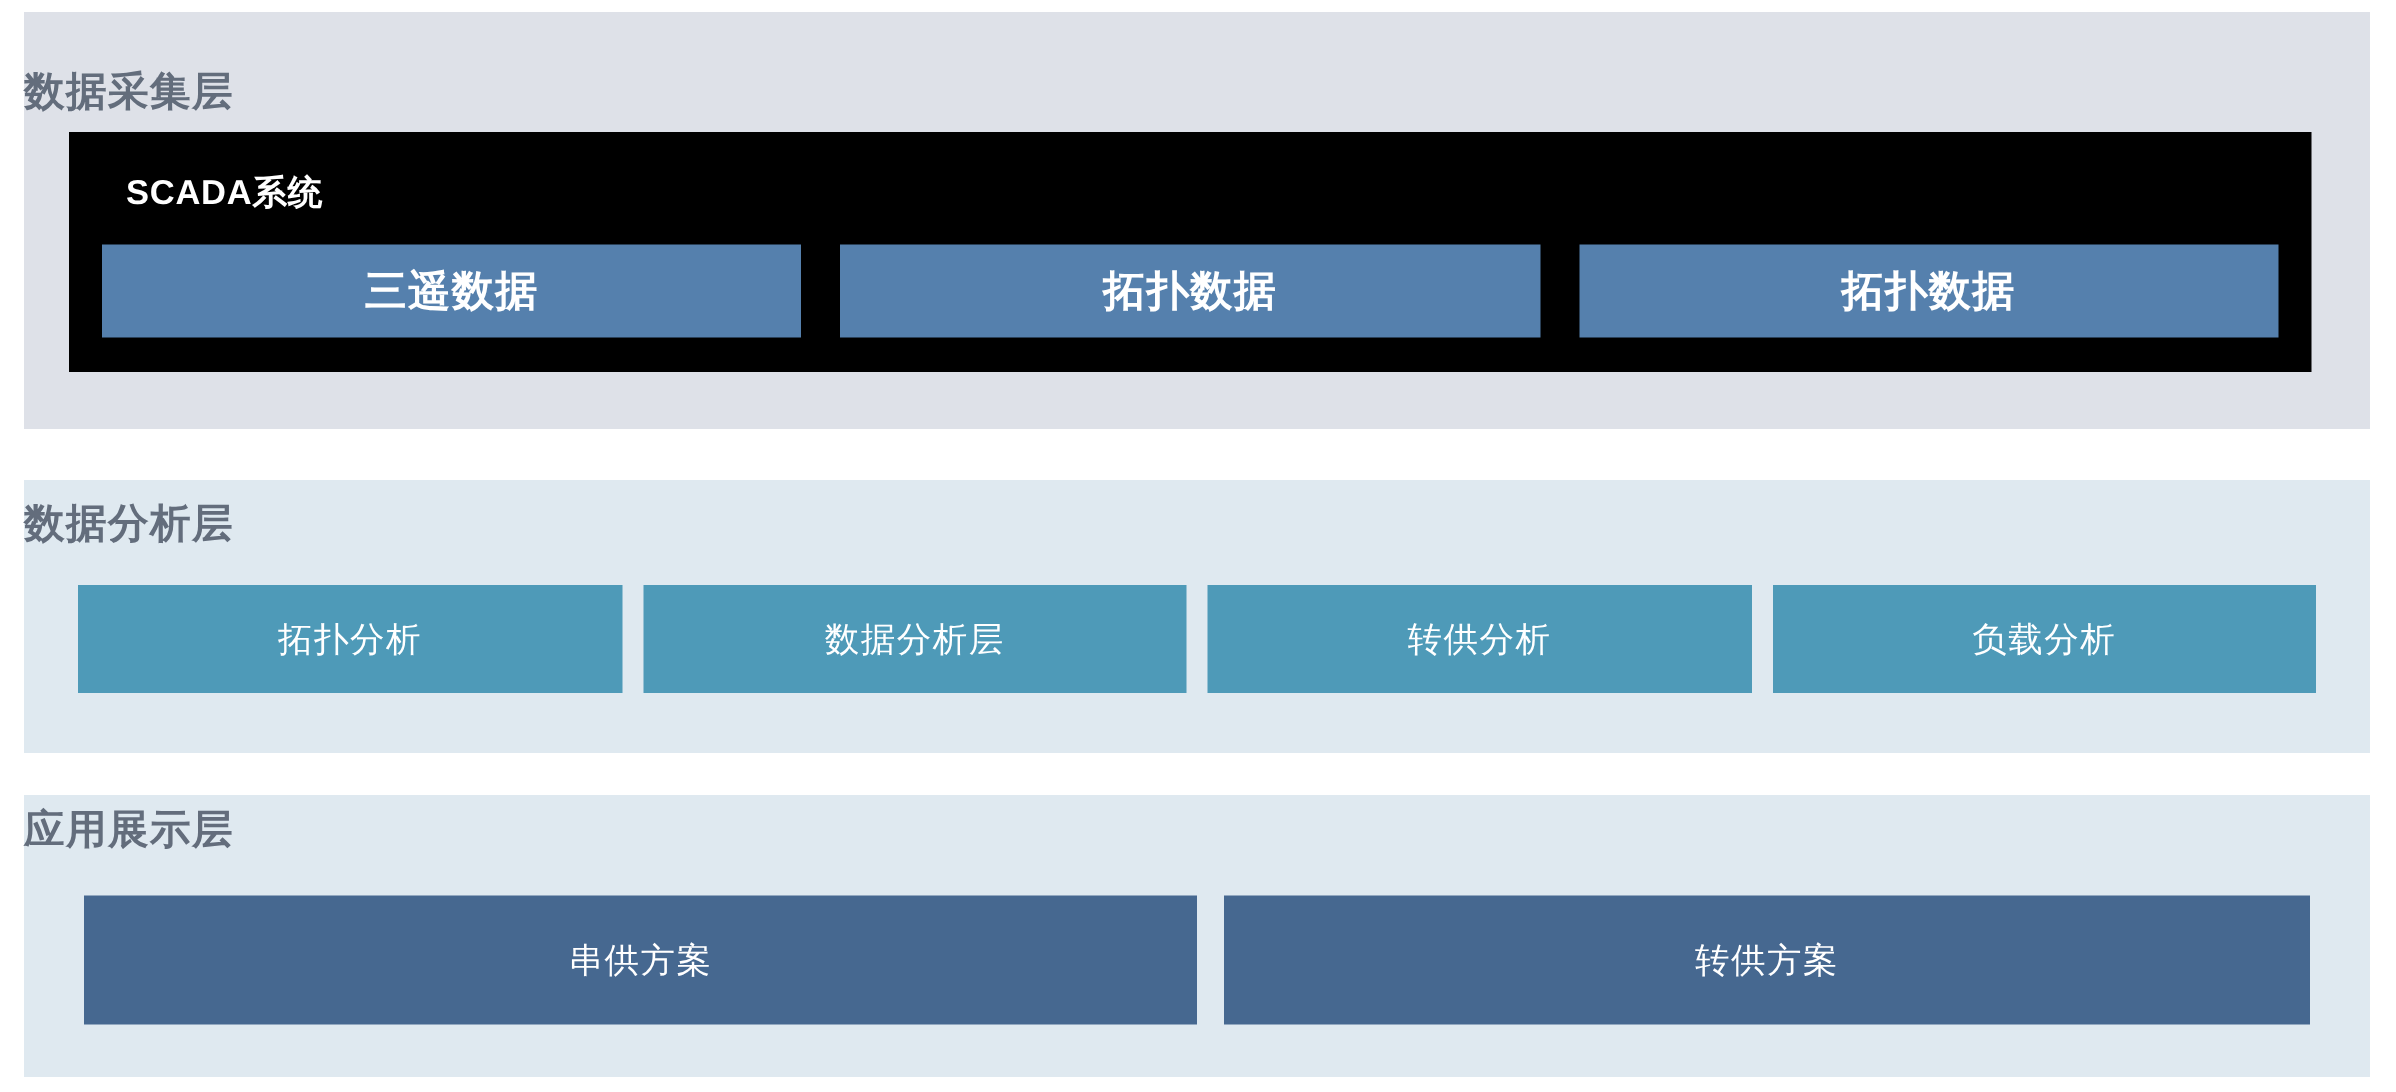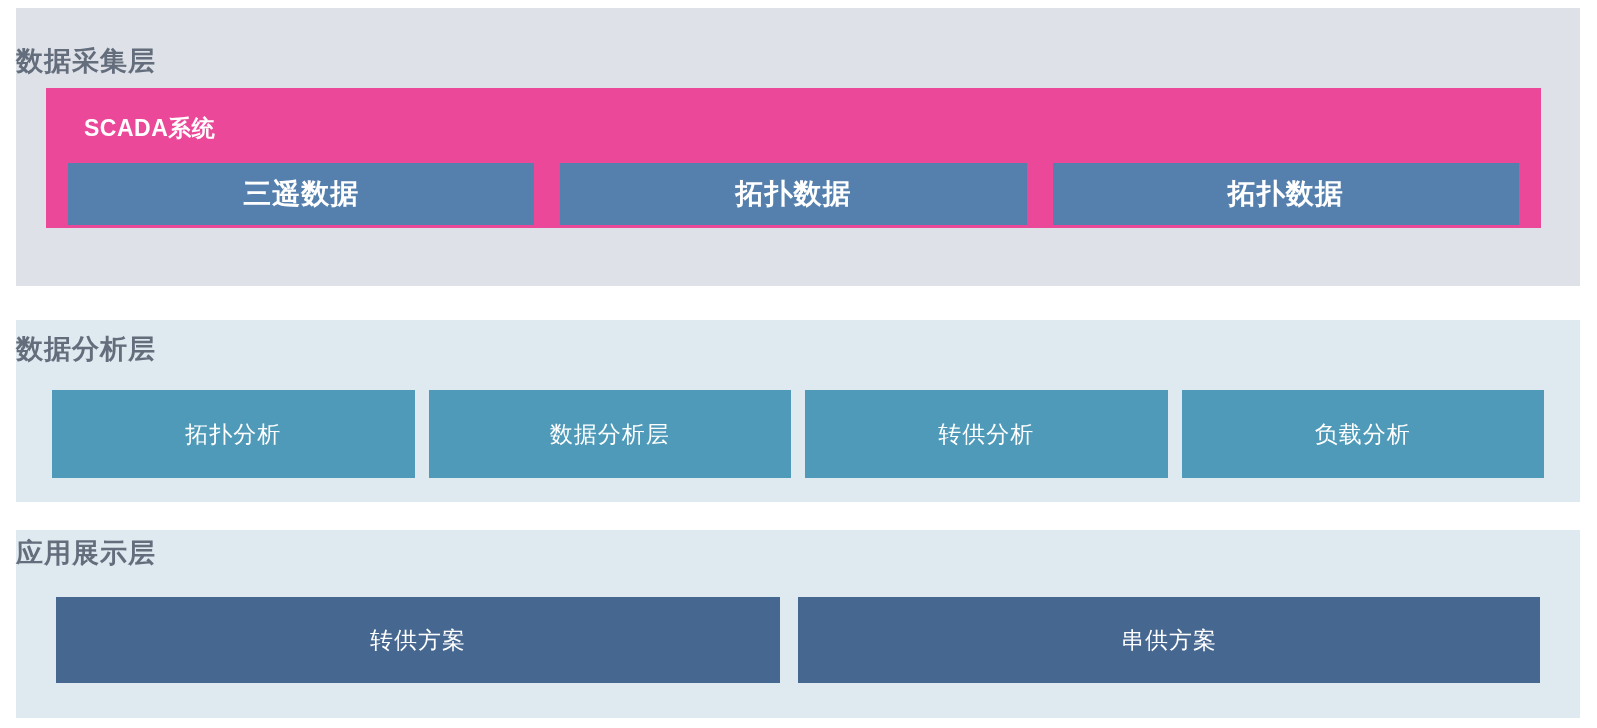--- a/index.html
+++ b/index.html
@@ -49,22 +49,22 @@
     font-size: 27px;
     padding-top: 40px;
     color: #636d7c;
   }
 
   .scada-box {
     position: absolute;
     left: 30px;
     top: 80px;
     width: 1495px;
-    height: 140px;
-    background: #ec4899;
+    height: 160px;
+    background: #000000;
   }
   .scada-label {
     position: absolute;
     left: 38px;
     top: 25px;
     font-size: 23px;
     font-weight: bold;
     color: #ffffff;
     letter-spacing: 0.5px;
     white-space: nowrap;
@@ -99,21 +99,21 @@
   #layer-analysis .layer-title {
     font-size: 27px;
     padding-top: 16px;
     color: #636d7c;
   }
   .analysis-items {
     position: absolute;
     left: 36px;
     right: 36px;
     top: 70px;
-    height: 88px;
+    height: 72px;
     display: flex;
     gap: 14px;
   }
   .analysis-item {
     flex: 1 1 0;
     background: #4e9ab8;
     display: flex;
     align-items: center;
     justify-content: center;
     color: #ffffff;
@@ -187,18 +187,18 @@
       <div class="analysis-item">转供分析</div>
       <div class="analysis-item">负载分析</div>
     </div>
   </section>
 
   <section class="layer" id="layer-application">
 
     <div class="layer-title">应用展示层</div>
 
     <div class="application-items">
+      <div class="application-item w-large">串供方案</div>
       <div class="application-item w-small">转供方案</div>
-      <div class="application-item w-large">串供方案</div>
     </div>
   </section>
 
 </div>
 
 </body></html>

